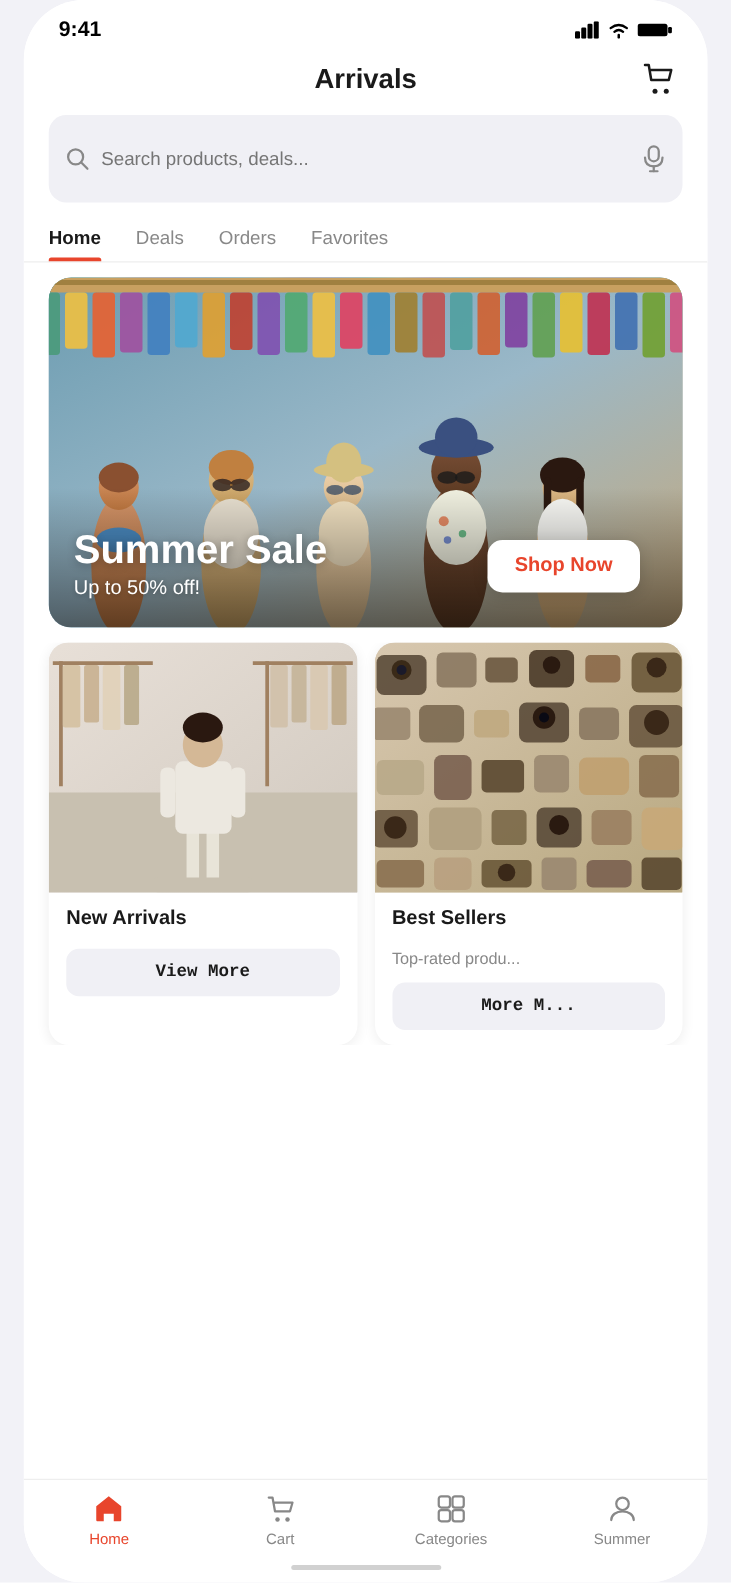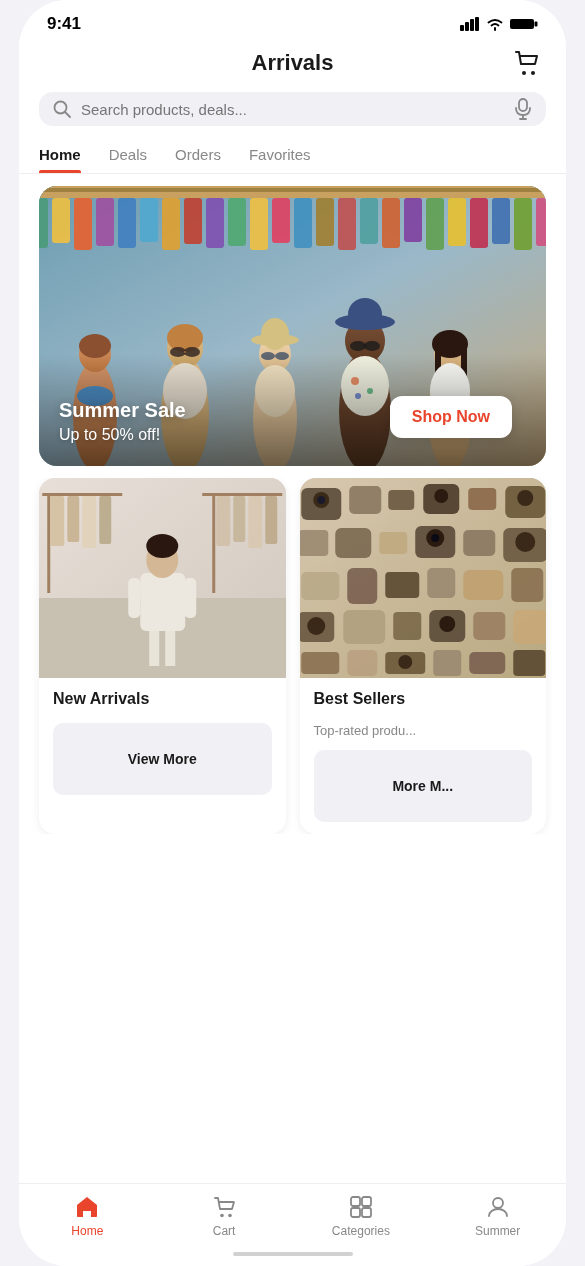--- a/index.html
+++ b/index.html
@@ -64,21 +64,21 @@
       justify-content: center;
       cursor: pointer;
     }
     
     .search-bar {
       margin: 4px 20px 12px;
       background: #f0f0f5;
       border-radius: 14px;
       display: flex;
       align-items: center;
-      padding: 6px 14px;
+      padding: 24px 14px;
       gap: 10px;
     }
     .search-bar input {
       flex: 1;
       background: transparent;
       border: none;
       outline: none;
       font-size: 15px;
       color: #888;
     }
@@ -140,21 +140,21 @@
         #4090c0 65%, #a08030 70%, #c05050 75%,
         #50a0a0 80%, #d06030 85%, #8040a0 90%, #60a050 95%);
       opacity: 0.7;
     }
     .hero-content {
       position: absolute;
       bottom: 22px;
       left: 20px;
     }
     .hero-title {
-      font-size: 20px;
+      font-size: 32px;
       font-weight: 800;
       color: #fff;
       text-shadow: 0 2px 8px rgba(0,0,0,0.3);
     }
     .hero-subtitle {
       font-size: 16px;
       color: #fff;
       margin-top: 4px;
       text-shadow: 0 1px 4px rgba(0,0,0,0.3);
     }
@@ -214,25 +214,26 @@
     .product-card-desc {
       font-size: 13px;
       color: #888;
       margin-bottom: 12px;
     }
     .view-more-btn {
       width: 100%;
       background: #f0f0f5;
       border: none;
       border-radius: 10px;
-      padding: 28px;
+      padding: 11px;
       font-size: 14px;
       font-weight: 600;
       color: #1a1a1a;
       cursor: pointer;
+      font-family: Liberation Mono, monospace;
     }
     
     .bottom-nav {
       margin-top: auto;
       display: flex;
       background: #fff;
       border-top: 1px solid #eee;
       padding: 10px 0 28px;
     }
     .nav-item {

